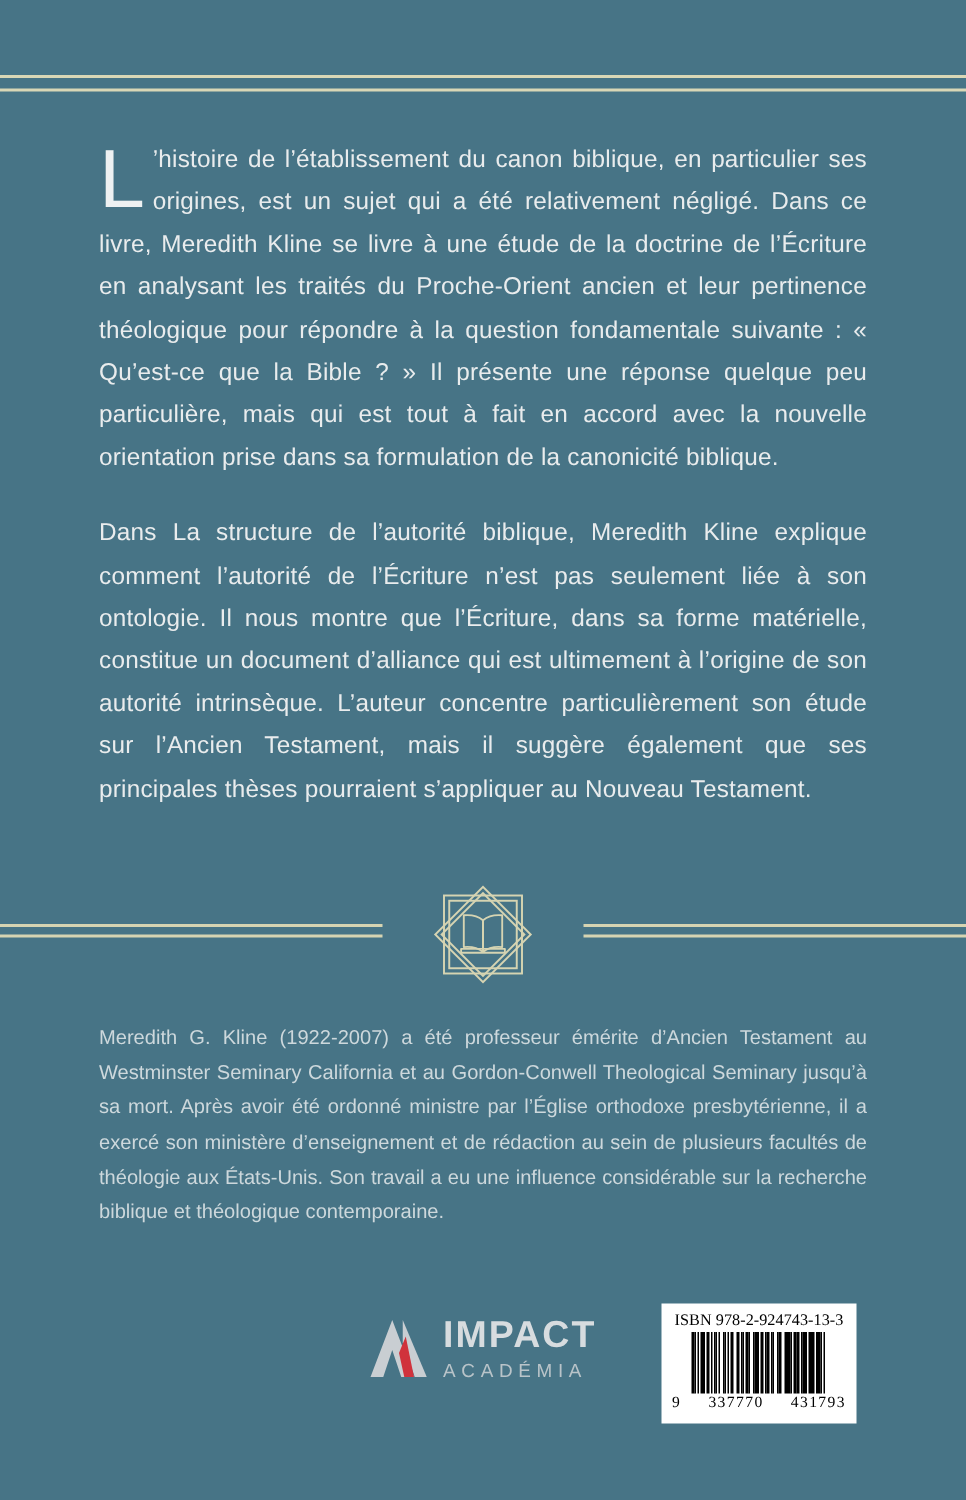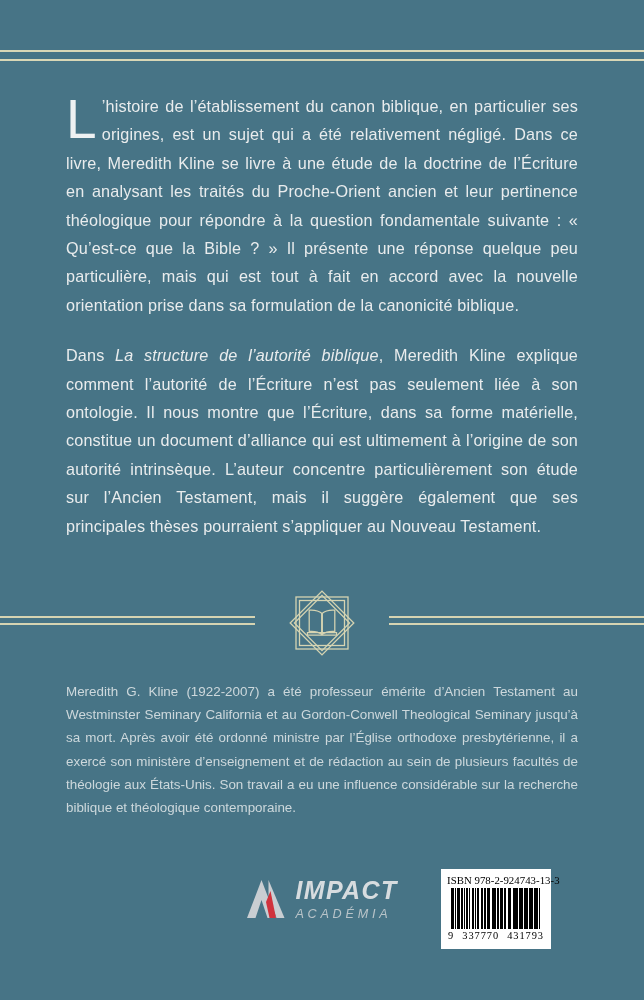--- a/index.html
+++ b/index.html
@@ -66,21 +66,20 @@
     float: left;
     font-size: 55px;
     line-height: 46px;
     font-weight: 300;
     margin: 4px 5px 0 0;
     color: #eef1f2;
     font-family: "Liberation Sans", sans-serif;
   }
 
   .booktitle {
-    font-style: italic;
   }
 
   
   .ornament {
     position: absolute;
     left: 0;
     right: 0;
     top: 583px;
     height: 80px;
   }
@@ -129,21 +128,20 @@
   }
   .bio p { margin: 0; }
 
   
   .logo-block {
     position: absolute;
     left: 0;
     right: 0;
     top: 878px;
     text-align: center;
-    font-style: italic;
   }
   .logo-row {
     display: inline-flex;
     align-items: center;
     gap: 9px;
   }
   .logo-mark {
     width: 40px;
     height: 42px;
   }
@@ -171,21 +169,21 @@
     font-size: 11.6px;
     color: #c3ced3;
     letter-spacing: 0.005em;
   }
 
   
   .barcode-box {
     position: absolute;
     left: 441px;
     top: 869px;
-    width: 110px;
+    width: 130px;
     height: 80px;
     background: #ffffff;
     padding: 5px 6px 4px 6px;
     box-sizing: border-box;
   }
   .barcode-isbn {
     font-family: "Liberation Serif", serif;
     font-size: 10.8px;
     color: #000;
     text-align: center;

